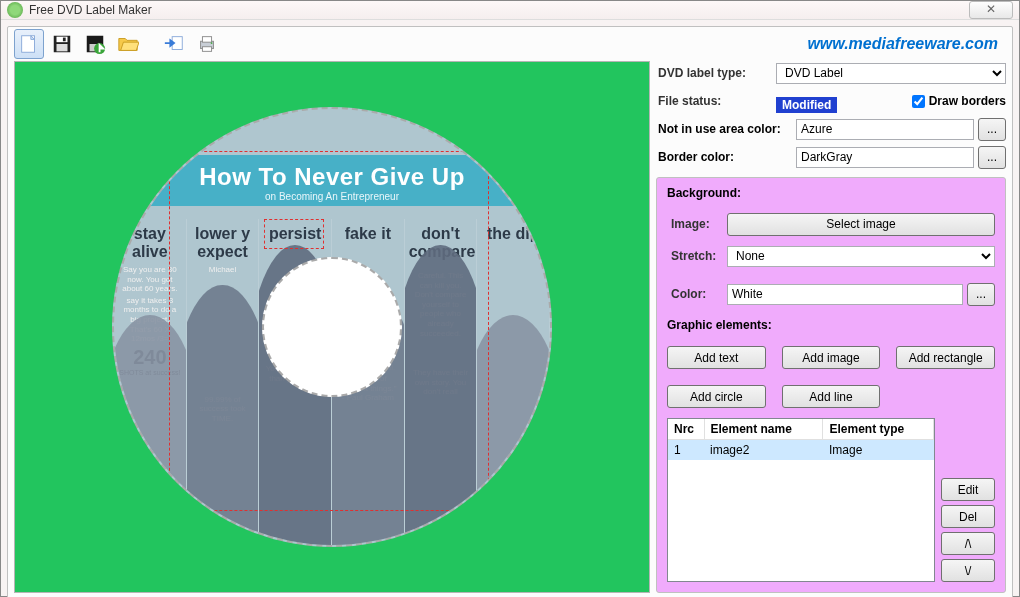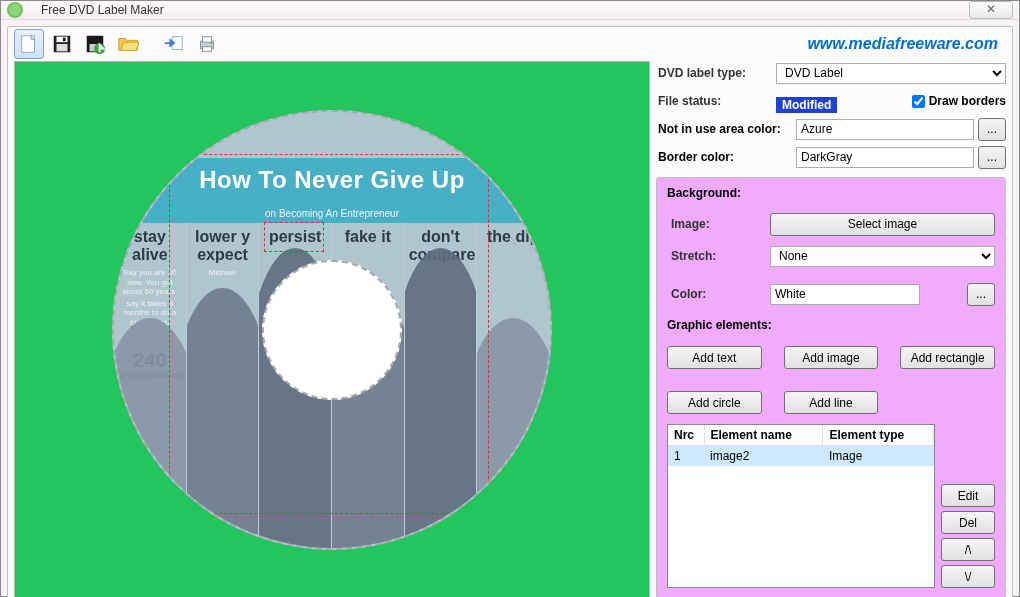--- a/index.html
+++ b/index.html
@@ -18,21 +18,20 @@
   flex-direction: column;
   position: relative;
 }
 .titlebar {
   height: 28px;
   background: linear-gradient(#fdf8f8, #f5eeee);
   border-bottom: 1px solid #ddd;
   display: flex;
   align-items: center;
   padding: 0 6px;
-  gap: 12px;
 }
 .titlebar .app-icon {
   width: 16px; height: 16px;
   margin-right: 6px;
   background: radial-gradient(circle, #8fd87a 40%, #4a9a3a 100%);
   border-radius: 50%;
 }
 .titlebar .title { color: #333; font-size: 12px; }
 .titlebar .close {
   margin-left: auto;
@@ -164,29 +163,28 @@
   display: flex;
   flex-direction: column;
   min-height: 0;
 }
 .group-title { font-weight: bold; margin-bottom: 8px; }
 
 .sub-row {
   display: flex;
   align-items: center;
   min-height: 32px;
-  gap: 43px;
 }
 .sub-row .lbl2 { width: 60px; }
 .sub-row select, .sub-row .btn.wide { flex: 1; }
 
 .addbtns {
   display: grid;
   grid-template-columns: 1fr 1fr 1fr;
-  gap: 22px;
+  gap: 16px;
   margin: 6px 0;
 }
 
 .table-area { display: flex; gap: 6px; flex: 1; min-height: 0; margin-top: 4px; }
 .elem-table {
   flex: 1;
   border: 1px solid #828790;
   background: #fff;
   overflow: auto;
 }
@@ -229,21 +227,21 @@
 }
 .header-band {
   position: absolute;
   left: 0; right: 0; top: 46px;
   background: #47b0c7;
   color: #fff;
   text-align: center;
   padding: 8px 0 4px 0;
 }
 .header-band h1 { font-size: 24px; font-weight: 800; letter-spacing: .5px; }
-.header-band .sub { font-size: 10px; color: #e8f6fa; margin-top: 14px; }
+.header-band .sub { font-size: 10px; color: #e8f6fa; }
 .cols {
   position: absolute;
   left: 0; right: 0; top: 110px; bottom: 0;
   display: flex;
 }
 .col {
   flex: 1;
   border-right: 1px solid rgba(255,255,255,.15);
   padding: 6px 4px;
   color: #fff;

